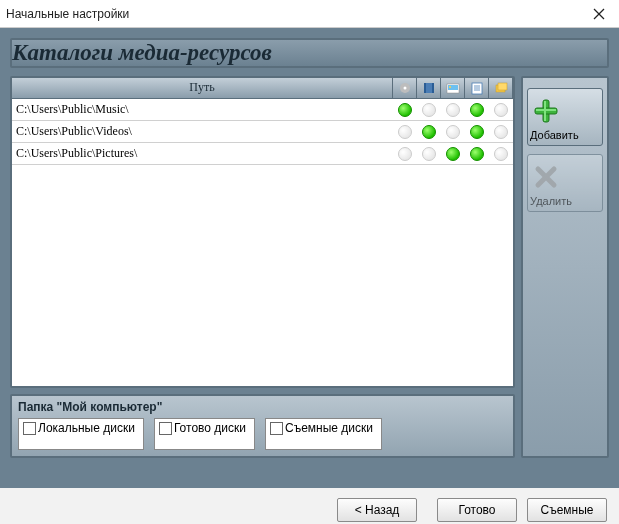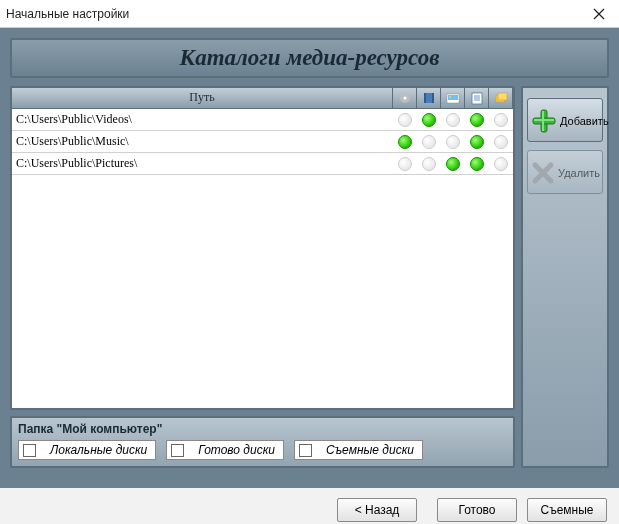--- a/index.html
+++ b/index.html
@@ -28,24 +28,24 @@
   }
   .frame {
     background: #6b8191;
     padding: 10px;
     height: 460px;
   }
   .heading {
     background: linear-gradient(to bottom, #8a9dab, #6b8191);
     border: 2px solid #5a6e7c;
     border-radius: 2px;
-    height: 40px;
-    display: flex;
-    align-items: center;
-    justify-content: center;
+    height: 30px;
+    display: flex;
+    align-items: center;
+    justify-content: flex-start;
     margin-bottom: 8px;
   }
   .heading span {
     font-family: "Times New Roman", serif;
     font-style: italic;
     font-weight: bold;
     font-size: 23px;
     color: #1a2a35;
   }
   .content {
@@ -113,27 +113,26 @@
     color: #1a2a35;
     margin-bottom: 4px;
   }
   .checkrow {
     display: flex;
     gap: 10px;
   }
   .checkbox {
     background: #fff;
     border: 1px solid #888;
-    padding: 2px 8px 2px 4px;
-    display: flex;
-    align-items: center;
-    gap: 14px;
+    padding: 2px 8px 14px 4px;
+    display: flex;
+    align-items: center;
+    gap: 2px;
     font-size: 12px;
     cursor: pointer;
-    font-style: italic;
   }
   .checkbox .box {
     width: 13px; height: 13px;
     border: 1px solid #666;
     background: #fff;
   }
   .sidebar {
     width: 88px;
     background: linear-gradient(to bottom, #b8c5cf, #8a9dab);
     border: 2px solid #5a6e7c;
@@ -143,21 +142,21 @@
     align-items: stretch;
     padding: 6px 2px;
   }
   .sbtn {
     background: linear-gradient(to bottom, #d5dee5, #a6b5c0);
     border: 1px solid #5a6e7c;
     border-radius: 3px;
     margin: 4px 2px;
     padding: 6px 9px 4px 2px;
     display: flex;
-    align-items: center;
+    flex-direction: column;
     gap: 2px;
     font-size: 11px;
     cursor: pointer;
   }
   .sbtn.disabled {
     opacity: 0.55;
     cursor: default;
   }
   .sbtn .ico { width: 32px; height: 32px; display:flex; align-items:center; justify-content:center; }
   .footer {
@@ -241,31 +240,31 @@
               <th class="icon">
                 <svg class="hico" width="16" height="14">
                     <rect x="3" y="4" width="9" height="7" fill="#f2c74a" stroke="#c89a20" stroke-width="0.5"></rect>
                     <rect x="5" y="2" width="9" height="7" fill="#ffd96a" stroke="#c89a20" stroke-width="0.5"></rect>
                   </svg>
               </th>
             </tr>
           </thead>
           <tbody id="table-body">
               <tr>
-                <td>C:\Users\Public\Videos\</td>
-                <td class="icon"><span class="dot off"></span></td>
-                <td class="icon"><span class="dot on"></span></td>
+                <td>C:\Users\Public\Music\</td>
+                <td class="icon"><span class="dot on"></span></td>
+                <td class="icon"><span class="dot off"></span></td>
                 <td class="icon"><span class="dot off"></span></td>
                 <td class="icon"><span class="dot on"></span></td>
                 <td class="icon"><span class="dot off"></span></td>
               </tr>
               <tr>
-                <td>C:\Users\Public\Music\</td>
-                <td class="icon"><span class="dot on"></span></td>
-                <td class="icon"><span class="dot off"></span></td>
+                <td>C:\Users\Public\Videos\</td>
+                <td class="icon"><span class="dot off"></span></td>
+                <td class="icon"><span class="dot on"></span></td>
                 <td class="icon"><span class="dot off"></span></td>
                 <td class="icon"><span class="dot on"></span></td>
                 <td class="icon"><span class="dot off"></span></td>
               </tr>
               <tr>
                 <td>C:\Users\Public\Pictures\</td>
                 <td class="icon"><span class="dot off"></span></td>
                 <td class="icon"><span class="dot off"></span></td>
                 <td class="icon"><span class="dot on"></span></td>
                 <td class="icon"><span class="dot on"></span></td>

